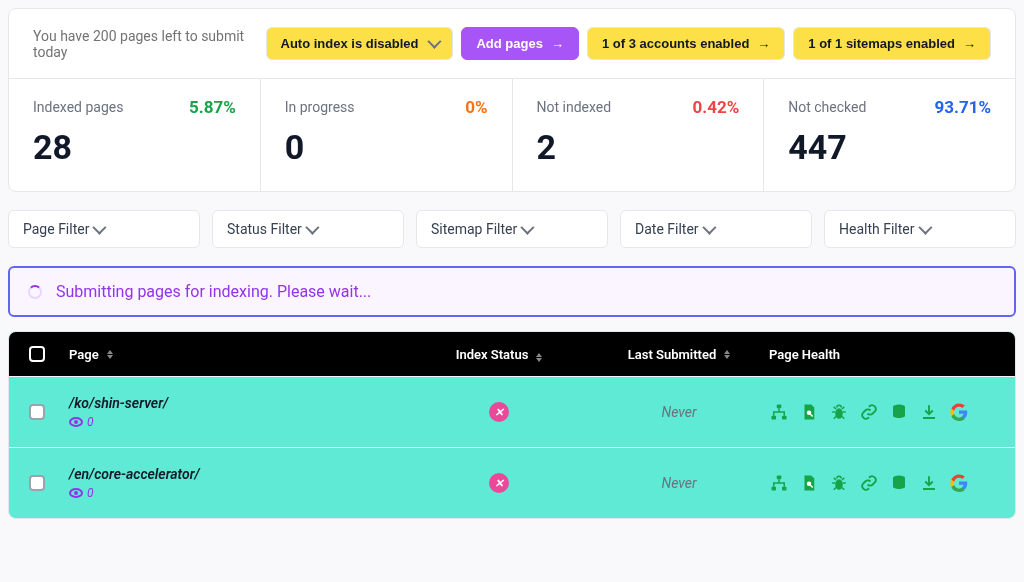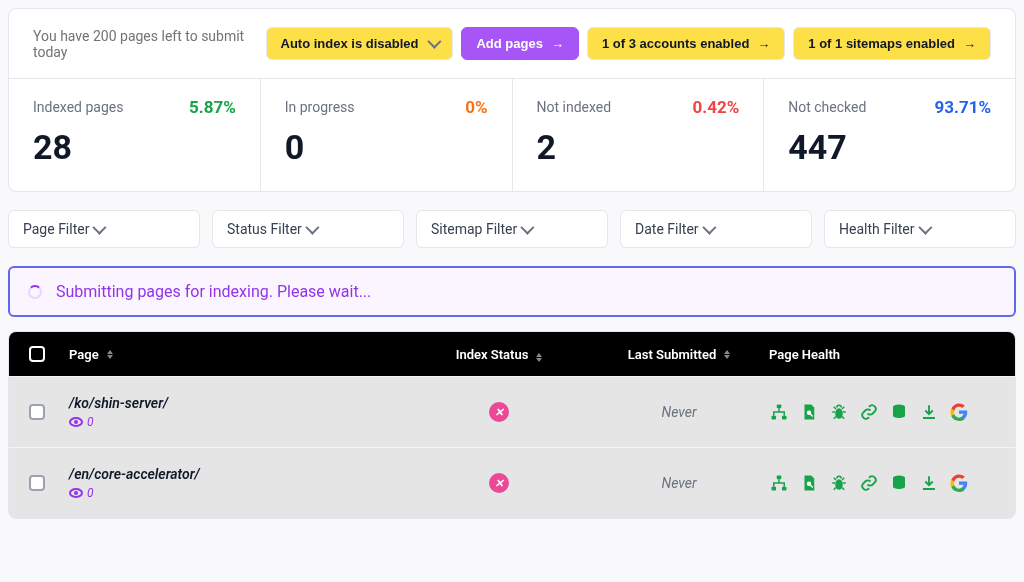--- a/index.html
+++ b/index.html
@@ -144,21 +144,21 @@
     border-top-color: #9333ea;
     border-radius: 50%;
   }
 
   
   .table {
     margin-top: 14px;
     border-radius: 8px;
     overflow: hidden;
     border: 1px solid #e5e7eb;
-    background: #e5e5e5;
+    background: #5eead4;
   }
   .thead {
     display: flex;
     align-items: center;
     background: #000;
     color: #fff;
     font-size: 13px;
     font-weight: 600;
     padding: 14px 20px;
   }

